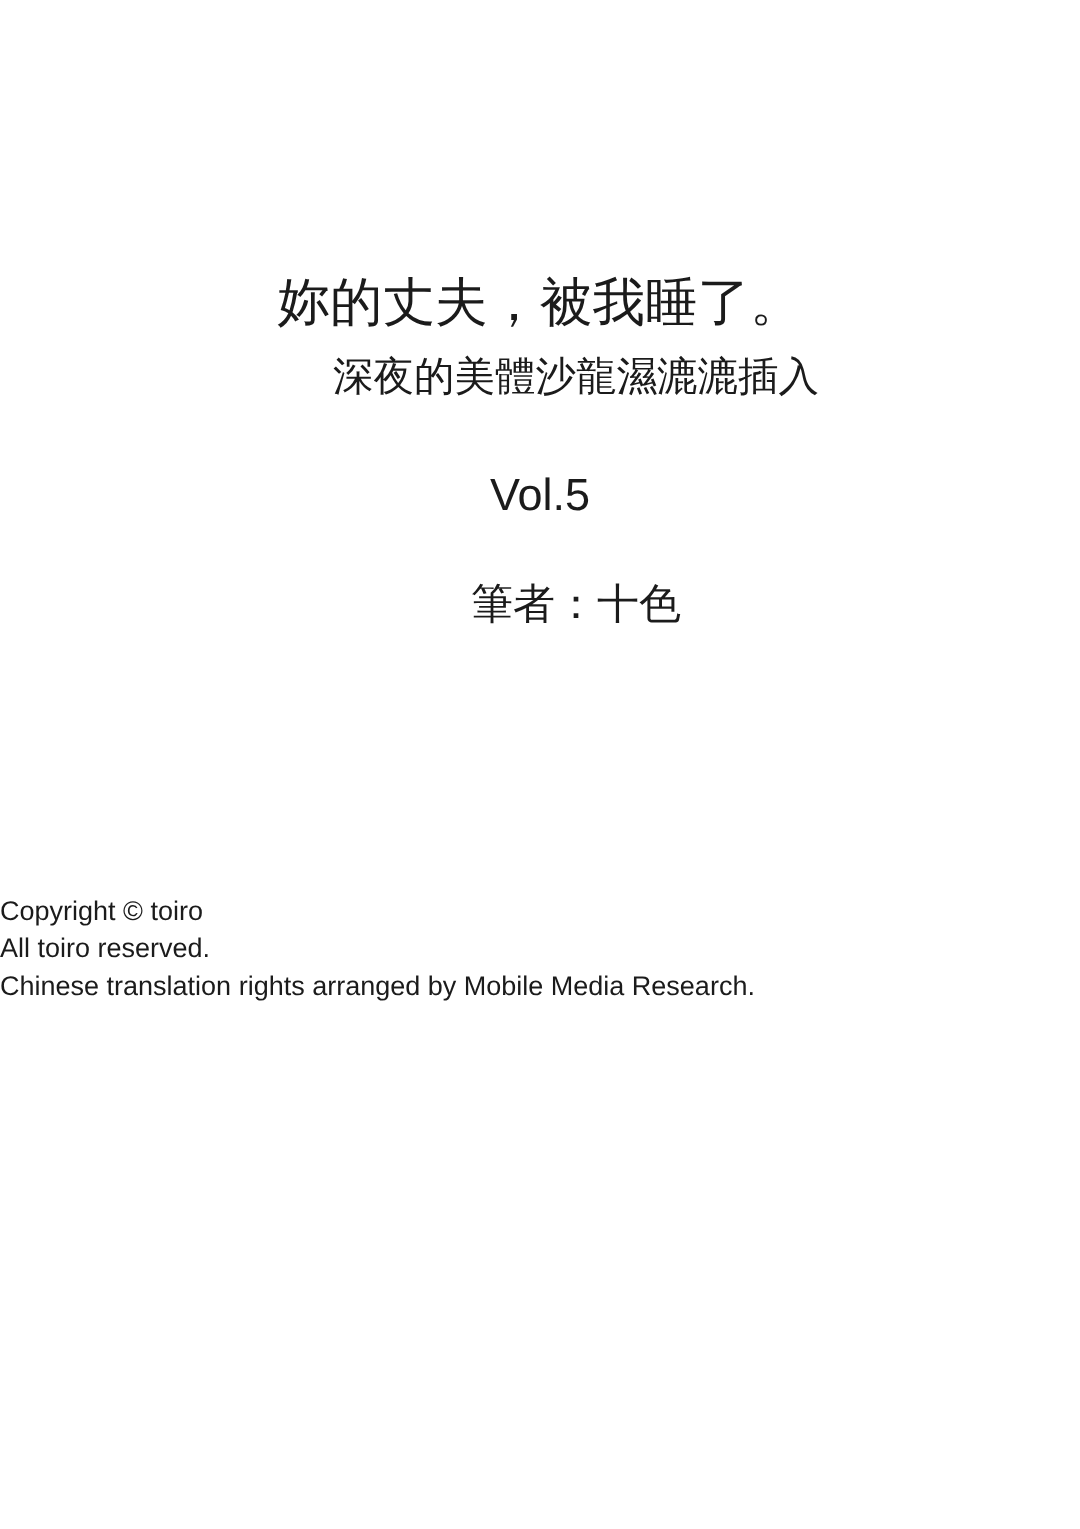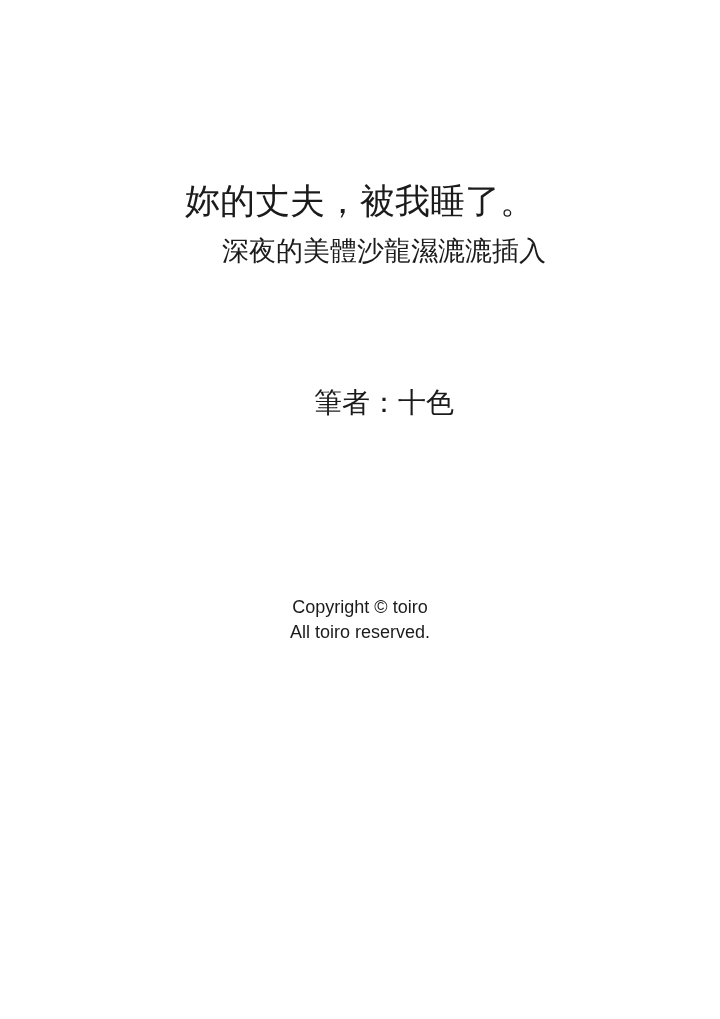--- a/index.html
+++ b/index.html
@@ -48,39 +48,40 @@
     top: 384px;
     font-size: 28px;
     font-weight: 400;
     margin-left: 24px;
   }
   .copyright-block {
     position: absolute;
     top: 595px;
     left: 0;
     width: 100%;
-    text-align: center;
     font-size: 18px;
     line-height: 25px;
     font-weight: 400;
   }
   .copyright-line {
     white-space: nowrap;
   }
 </style>
 </head>
 <body>
 
 <div class="page">
 
   <div class="line title">妳的丈夫，被我睡了。</div>
 
   <div class="line subtitle">深夜的美體沙龍濕漉漉插入</div>
 
+  <div class="line volume">Vol.5</div>
 
   <div class="line author">筆者：十色</div>
 
   <div class="copyright-block">
     <div class="copyright-line">Copyright © toiro</div>
     <div class="copyright-line">All toiro reserved.</div>
+    <div class="copyright-line">Chinese translation rights arranged by Mobile Media Research.</div>
   </div>
 
 </div>
 
 </body></html>

